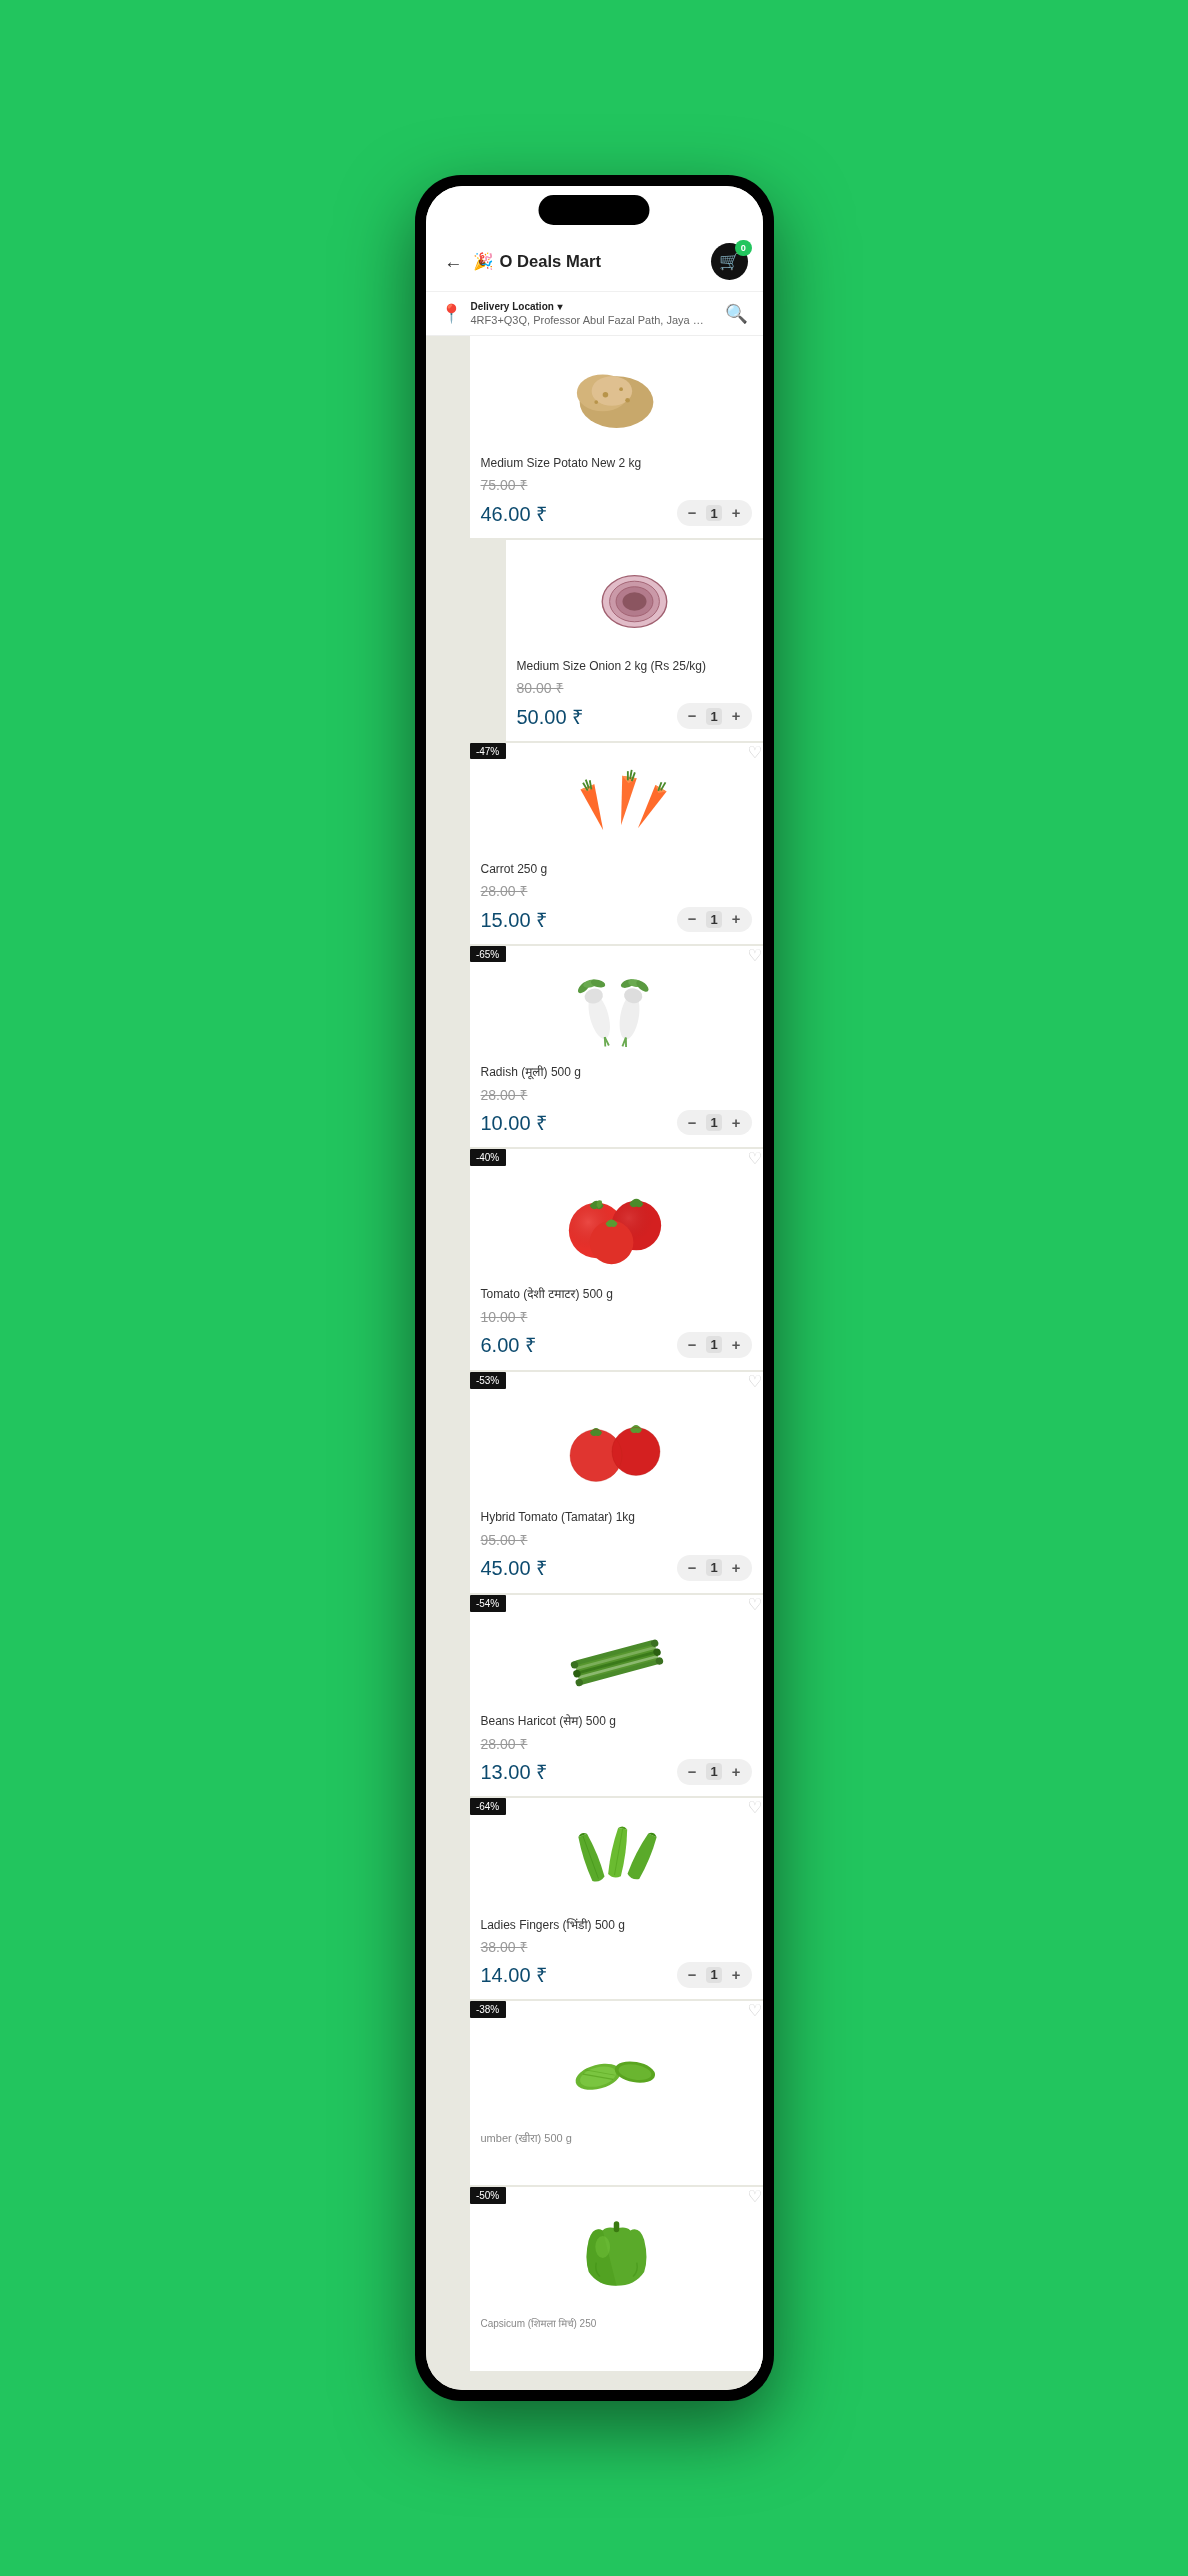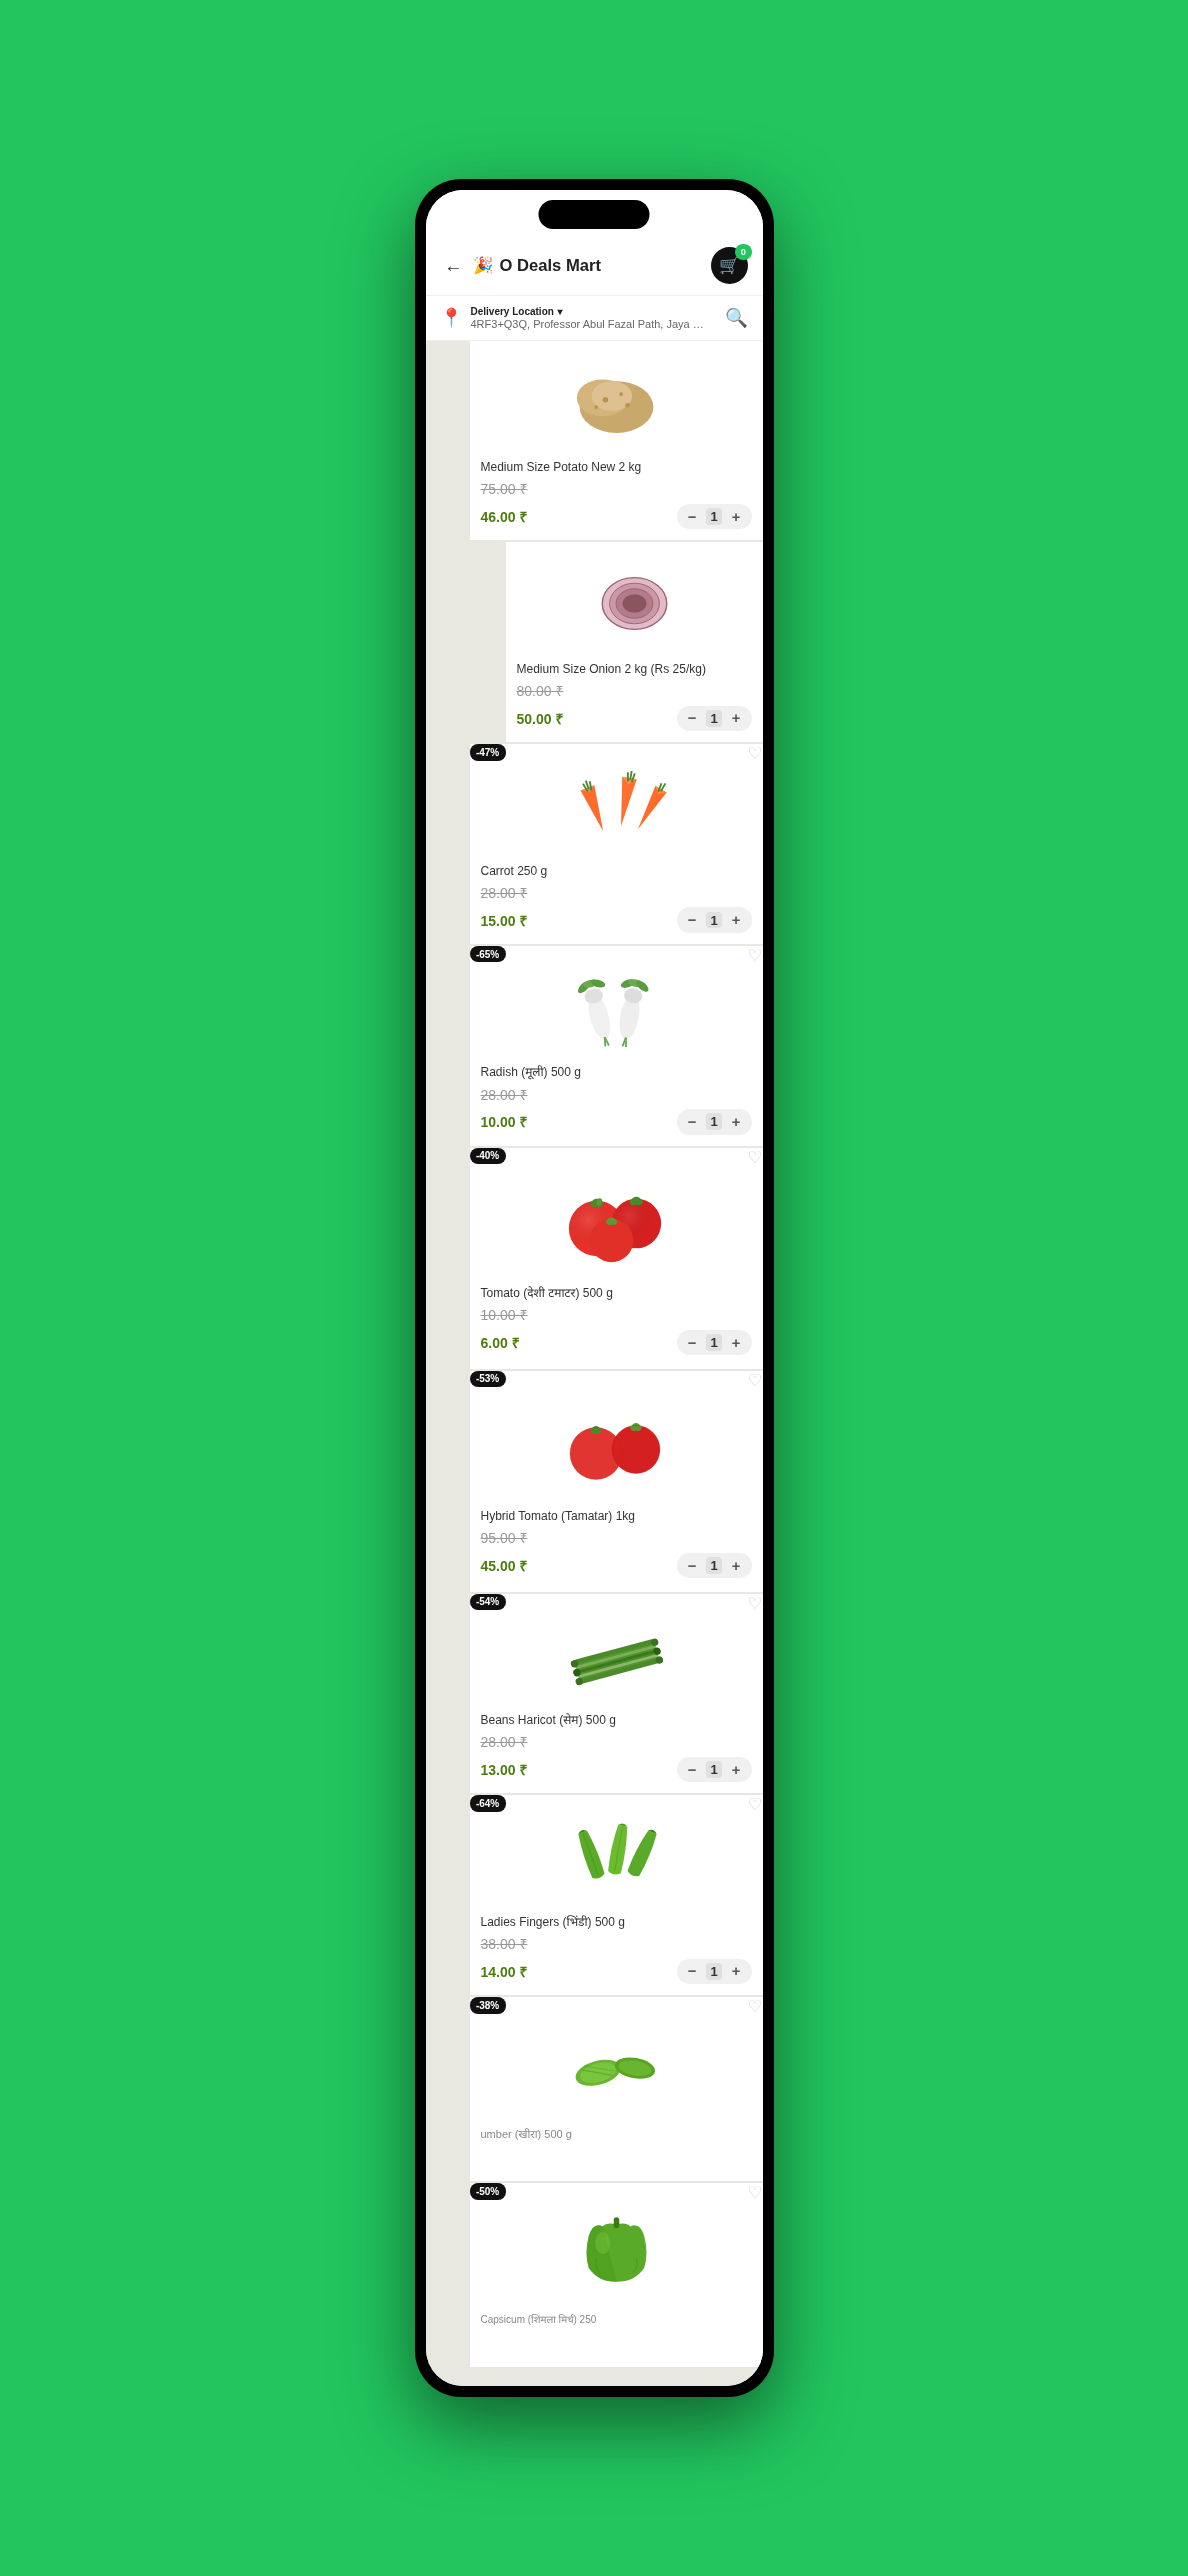--- a/index.html
+++ b/index.html
@@ -165,23 +165,23 @@
       width: 111px;
       height: 83px;
     }
     .discount-badge {
       position: absolute;
       top: 0;
       left: 0;
       background: #111;
       color: #fff;
       font-size: 10px;
-      font-weight: 700;
+      font-weight: 400;
       padding: 2.8px 6.4px;
-      border-radius: 8px;
+      border-radius: 1px;
       z-index: 2;
     }
     .wishlist-btn {
       position: absolute;
       top: 0;
       right: 0;
       background: none;
       border: none;
       cursor: pointer;
       font-size: 16.6px;
@@ -200,23 +200,23 @@
       text-decoration: line-through;
       margin-bottom: 1.8px;
     }
     .price-row {
       display: flex;
       align-items: center;
       justify-content: space-between;
       margin-top: 5.5px;
     }
     .product-price {
-      font-size: 14px;
-      font-weight: 700;
-      color: #4d7c0f;
+      font-size: 20px;
+      font-weight: 400;
+      color: #0c4a6e;
     }
     .qty-control {
       display: flex;
       align-items: center;
       gap: 3.7px;
       background: #f0f0f0;
       border-radius: 18.4px;
       padding: 2.8px 5.5px;
     }
     .qty-btn {

